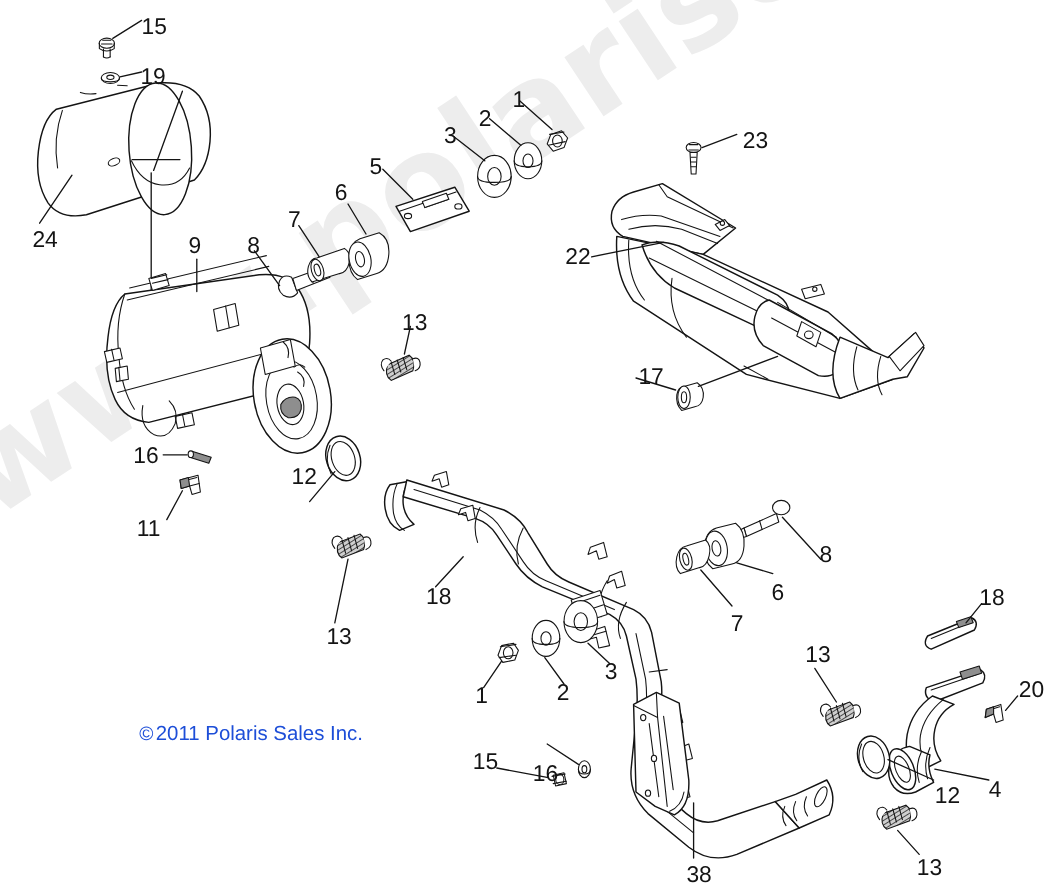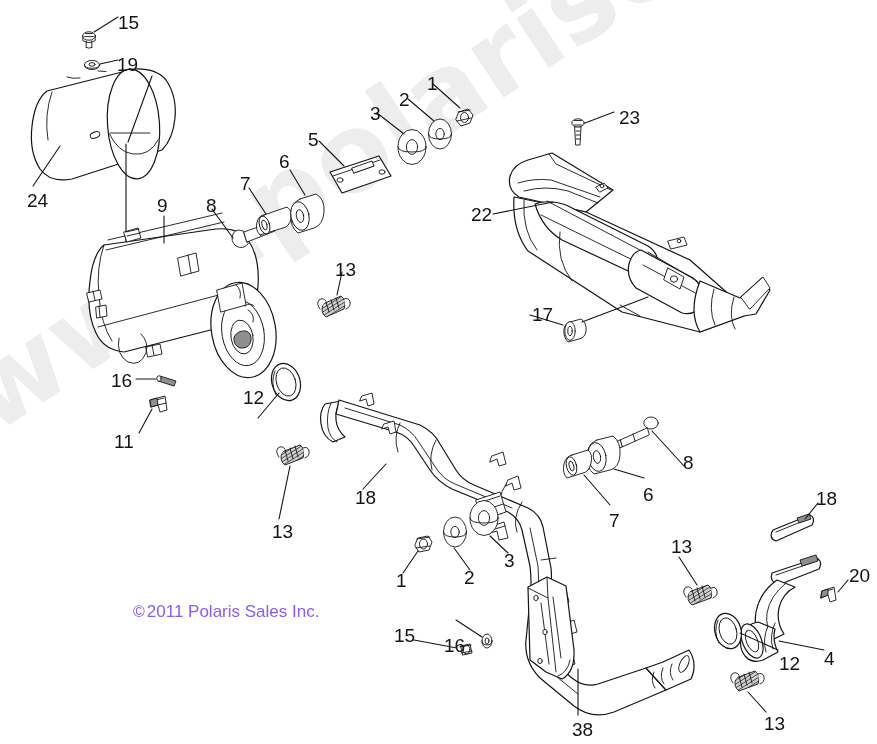--- a/index.html
+++ b/index.html
@@ -53,26 +53,26 @@
     font-family:"Liberation Sans", sans-serif;
     font-size:19px;
     color:#141414;
     line-height:1;
     white-space:nowrap;
     user-select:none;
   }
   
   #copyright{
     position:absolute;
-    left:133px;
+    left:116px;
     top:602px;
     z-index:5;
     font-family:"Liberation Sans", sans-serif;
     font-size:17px;
-    color:#8b5cf6;
+    color:#1d4ed8;
     white-space:nowrap;
     user-select:none;
   }
   #copyright .csym{
     display:inline-block;
     font-size:16px;
     margin-right:2px;
   }
 </style>
 </head>

